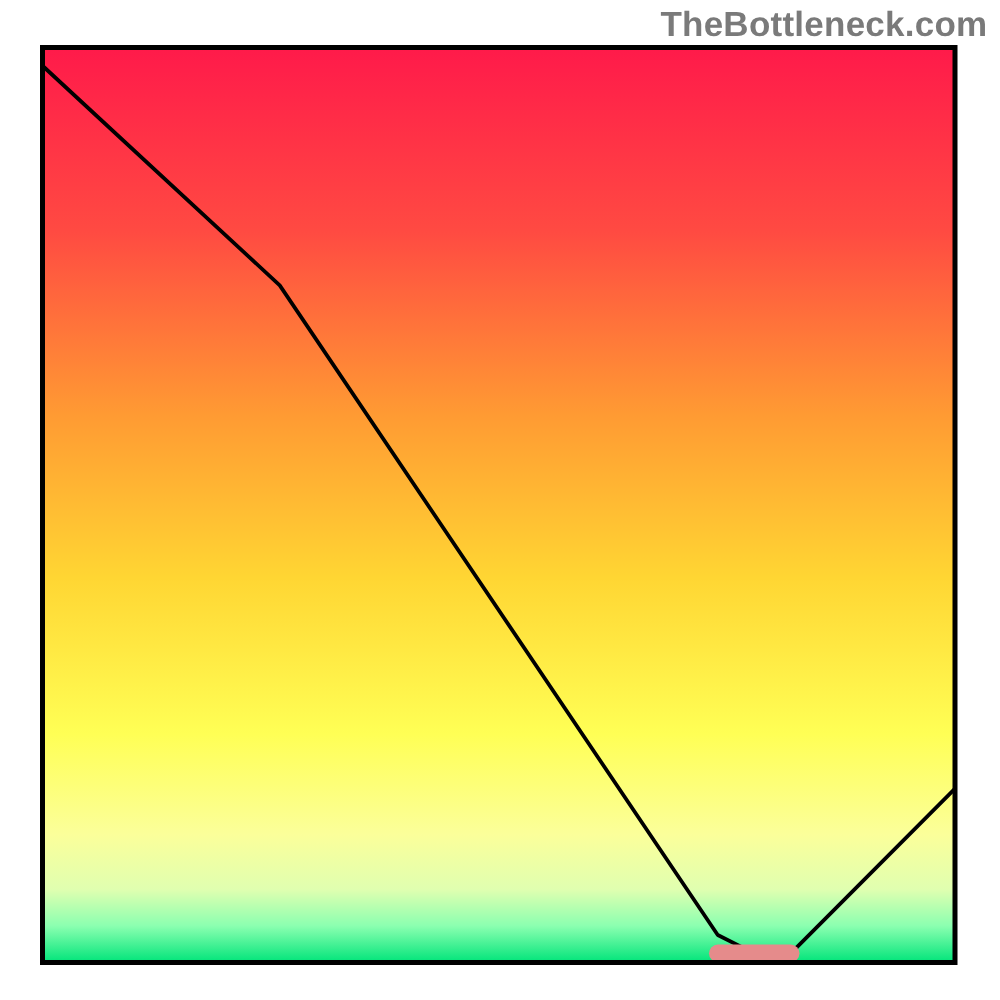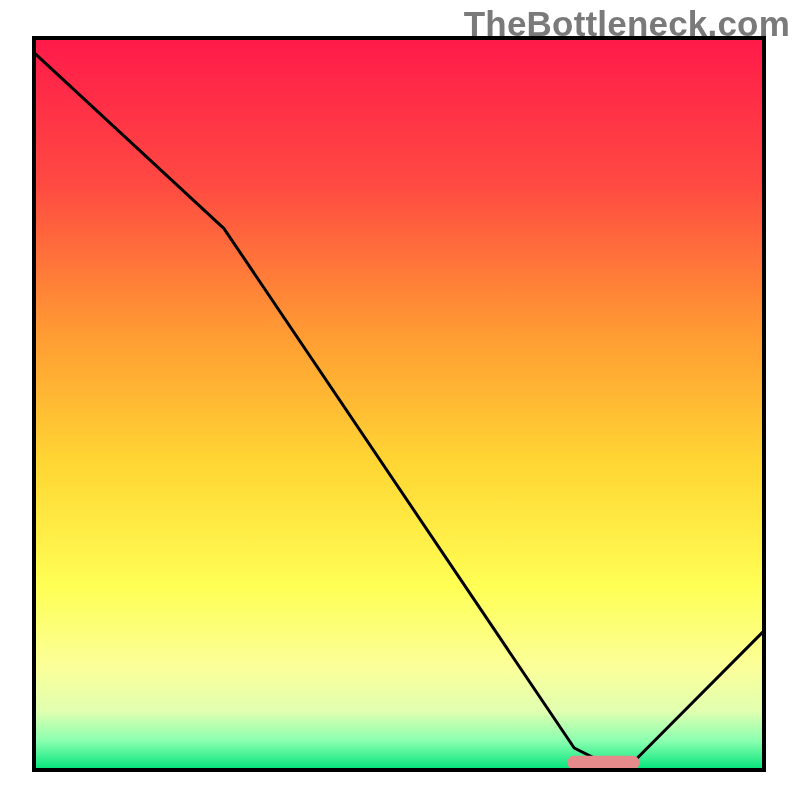--- a/index.html
+++ b/index.html
@@ -12,21 +12,21 @@
   .chart-container {
     position: relative;
     width: 800px;
     height: 800px;
   }
   .watermark {
     position: absolute;
     top: 4px;
     right: 10px;
     font-family: Arial, Helvetica, sans-serif;
-    font-size: 35px;
+    font-size: 28px;
     font-weight: bold;
     color: #7a7a7a;
     letter-spacing: 0.2px;
     z-index: 10;
   }
   svg {
     display: block;
   }
 </style>
 </head>

